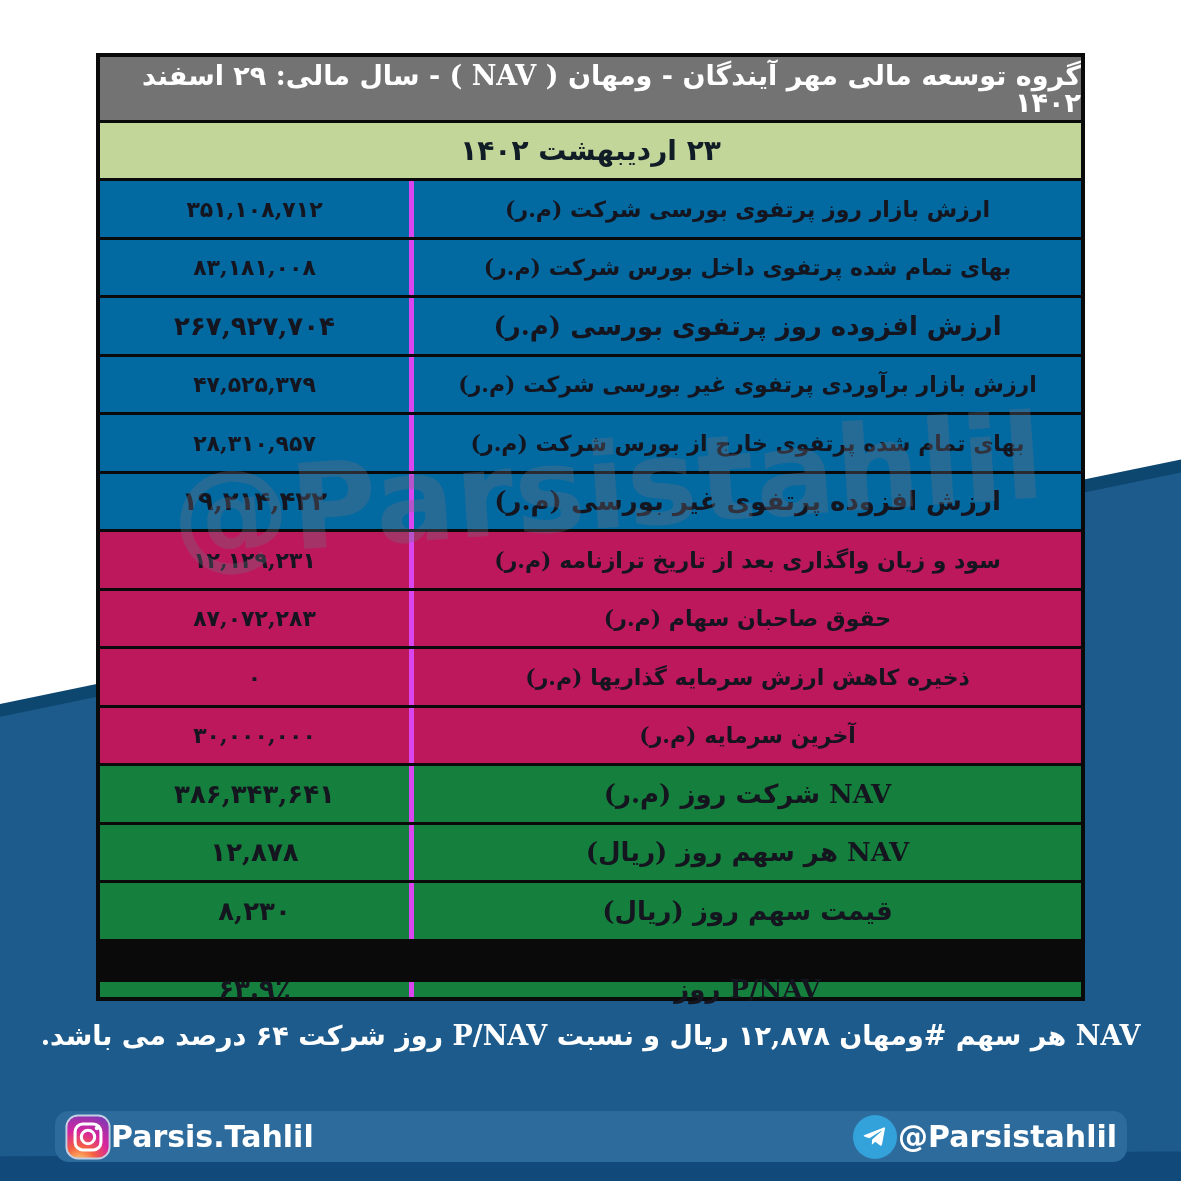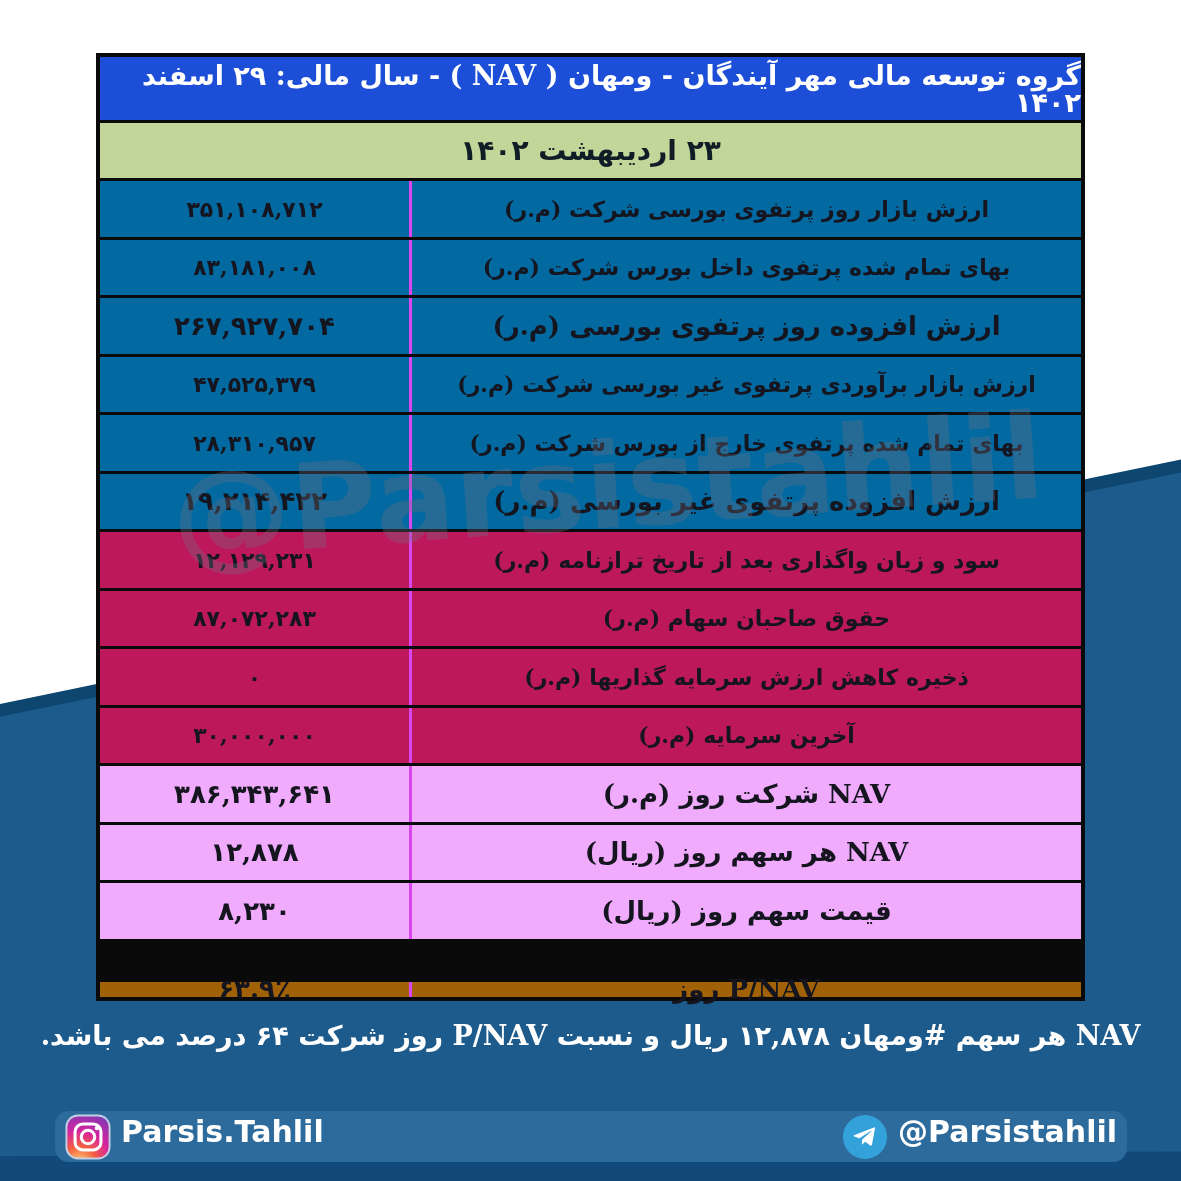--- a/index.html
+++ b/index.html
@@ -15,55 +15,55 @@
     clip-path:polygon(0 60.7%,100% 40%,100% 100%,0 100%);}
   .bg-bottom{position:absolute;inset:0;background:#12497b;
     clip-path:polygon(0 97.9%,100% 97.5%,100% 100%,0 100%);}
   
   .nav-table{
     position:absolute;left:96px;top:53px;width:989px;box-sizing:border-box;
     border:4px solid #0a0a0a;direction:rtl;z-index:5;background:#0a0a0a;
   }
   .trow{display:flex;height:55.5px;}
   .trow + .trow{border-top:3px solid #0a0a0a;}
-  .trow.title{height:63px;background:#1d4ed8;}
+  .trow.title{height:63px;background:#737373;}
   .trow.date{height:55px;background:#c2d69a;}
   .cell{display:flex;align-items:center;justify-content:center;
     font-family:"DejaVu Serif","DejaVu Sans",sans-serif;
     font-weight:bold;color:#14151f;line-height:1;}
   .cell.full{width:100%;}
-  .cell.label{flex:0 0 68.5%;box-sizing:border-box;border-left:3px solid #d946ef;
+  .cell.label{flex:0 0 68.5%;box-sizing:border-box;border-left:5px solid #d946ef;
     font-size:22px;padding:0 8px;text-align:left;}
   .cell.value{flex:1;font-size:22px;}
   .trow.title .cell{color:#ffffff;font-size:27px;}
   .trow.date .cell{color:#101c26;font-size:28px;}
   .g .cell{background:#0369a1;}
   .p .cell{background:#be185d;}
-  .o .cell{background:#f0abfc;}
-  .c .cell{background:#a16207;margin-top:40px;}
+  .o .cell{background:#15803d;}
+  .c .cell{background:#15803d;margin-top:40px;}
   .b .cell.label,.b .cell.value{font-size:26px;}
   
   .watermark{
     position:absolute;left:172px;top:448px;z-index:9;pointer-events:none;
     font-family:"DejaVu Sans",sans-serif;font-weight:bold;font-size:118px;
     color:#6f7180;opacity:.32;transform:rotate(-4deg);transform-origin:left center;
     white-space:nowrap;letter-spacing:1px;
   }
   
   .footer-note{
     position:absolute;top:1020px;left:0;width:100%;text-align:center;direction:rtl;
     color:#ffffff;font-family:"DejaVu Serif","DejaVu Sans",sans-serif;
     font-weight:bold;font-size:27px;z-index:6;
   }
   .social-bar{
     position:absolute;left:55px;top:1111px;width:1072px;height:51px;
     background:#2d6b9d;border-radius:14px;z-index:7;box-sizing:border-box;
     display:flex;align-items:center;justify-content:space-between;padding:0 10px;
   }
-  .handle{display:flex;gap:10px;color:#ffffff;
+  .handle{display:flex;align-items:center;color:#ffffff;
     font-family:"DejaVu Sans",sans-serif;font-weight:bold;font-size:30px;cursor:pointer;}
   .handle .icon{display:flex;align-items:center;}
 </style>
 </head>
 <body>
 
 <div class="bg-edge"></div>
 <div class="bg-main"></div>
 <div class="bg-bottom"></div>
 

